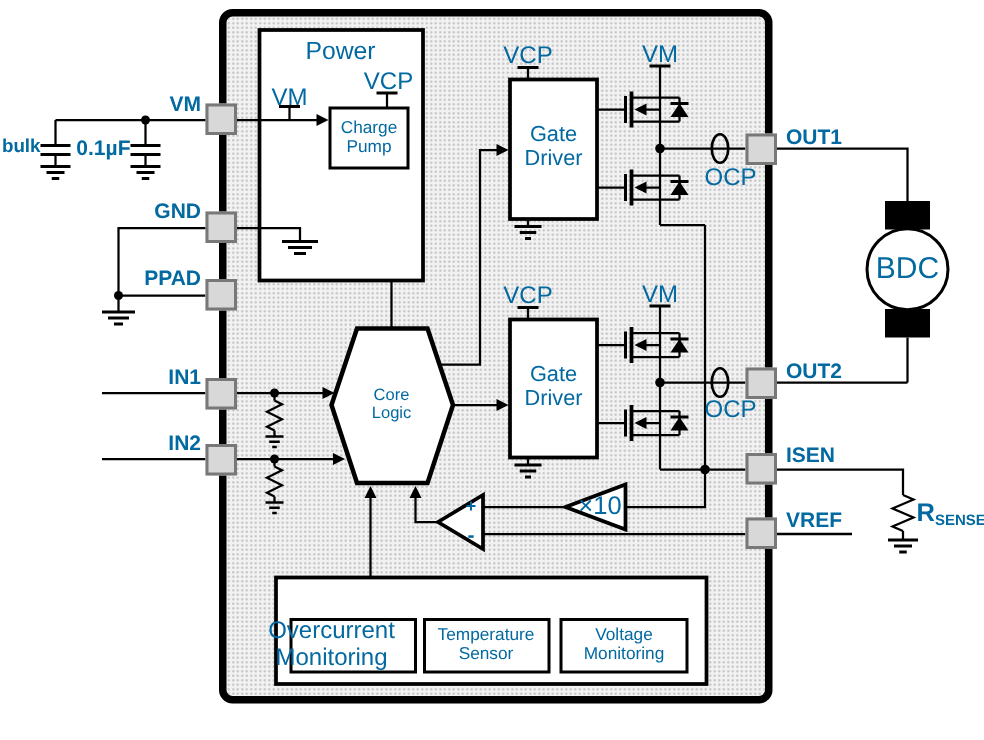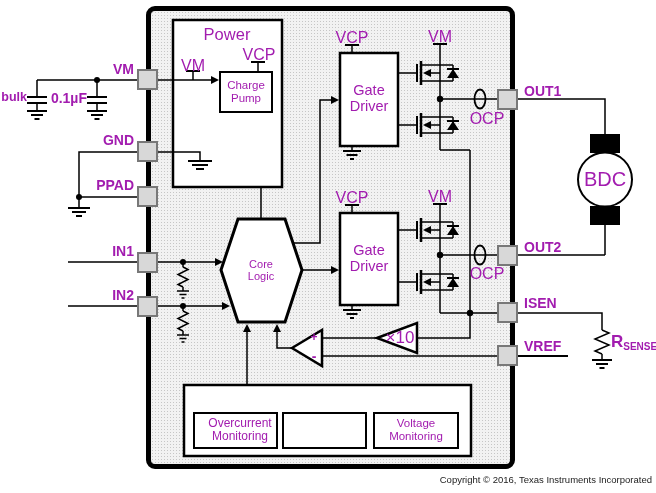--- a/index.html
+++ b/index.html
@@ -4,21 +4,21 @@
 <style>
   html,body{margin:0;padding:0;background:#fff;}
   #stage{position:relative;width:656px;height:493px;background:#ffffff;
          font-family:"Liberation Sans",sans-serif;overflow:hidden;}
   #chip{position:absolute;left:146px;top:6px;width:369px;height:463px;
         box-sizing:border-box;border:5px solid #000;border-radius:9px;
         background-color:#f2f2f2;
         background-image:radial-gradient(#c6c6c6 0.7px, transparent 0.9px);
         background-size:3px 3px;z-index:1;}
   #wires{position:absolute;left:0;top:0;z-index:2;pointer-events:none;}
-  .lbl{position:absolute;color:#a21caf;white-space:nowrap;z-index:3;line-height:1.1;}
+  .lbl{position:absolute;color:#0369a1;white-space:nowrap;z-index:3;line-height:1.1;}
   .pin{position:absolute;width:21px;height:21px;box-sizing:border-box;
        background:#d8d8d8;border:2px solid #787878;z-index:4;}
   .pinlbl{font-weight:bold;font-size:14px;}
   .net{font-size:16px;}
   .ctr{transform:translateX(-50%);text-align:center;}
   .ctrxy{transform:translate(-50%,-50%);text-align:center;}
   .blocktext{text-align:center;}
   .rt{text-align:right;}
   sub.sn{font-size:10px;font-weight:bold;vertical-align:-3px;letter-spacing:0;text-align:center;}
 </style>
@@ -215,23 +215,26 @@
       <span style="display:block">Driver</span>
     </div>
   <div class="lbl ctrxy blocktext" style="left:369px;top:259px;font-size:14.5px">
       <span style="display:block">Gate</span>
       <span style="display:block">Driver</span>
     </div>
   <div class="lbl ctrxy blocktext" style="left:261px;top:270px;font-size:11px">
       <span style="display:block">Core</span>
       <span style="display:block">Logic</span>
     </div>
-  <div class="lbl ctrxy blocktext" style="left:240px;top:430px;font-size:12px">
+  <div class="lbl ctrxy blocktext" style="left:221px;top:430px;font-size:16px">
       <span style="display:block">Overcurrent</span>
       <span style="display:block">Monitoring</span>
+    </div>
+  <div class="lbl ctrxy blocktext" style="left:324px;top:430px;font-size:11.5px">
+      <span style="display:block">Temperature</span>
+      <span style="display:block">Sensor</span>
     </div>
   <div class="lbl ctrxy blocktext" style="left:416px;top:430px;font-size:11.5px">
       <span style="display:block">Voltage</span>
       <span style="display:block">Monitoring</span>
     </div>
 
-  <div class="lbl rt" style="left:390px;top:475px;width:262px;font-size:9.5px;color:#222">Copyright © 2016, Texas Instruments Incorporated</div>
 </div>
 
 </body></html>

